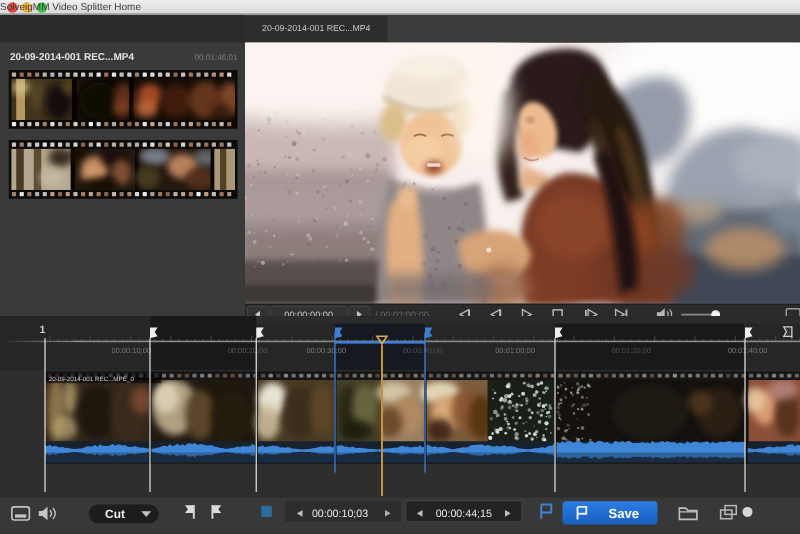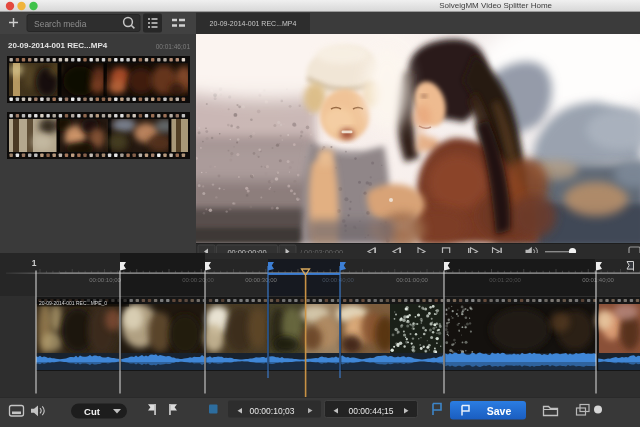--- a/index.html
+++ b/index.html
@@ -6,39 +6,23 @@
 .abs{position:absolute}
 </style></head><body>
 <div id="app">
 
 <div class="abs" style="left:0;top:0;width:640px;height:12px;background:linear-gradient(#f0f0f0,#d8d8d8);border-bottom:1px solid #9a9a9a">
  <svg class="abs" style="left:0;top:0" width="60" height="12" viewBox="0 0 60 12">
   <circle cx="10" cy="6" r="4.2" fill="#e3493f"></circle>
         <circle cx="21.5" cy="6" r="4.2" fill="#f0b43c"></circle>
         <circle cx="33.5" cy="6" r="4.2" fill="#3fc24a"></circle>
  </svg>
- <div class="abs" style="left:0;top:1px;width:552px;text-align:right;font-size:8px;color:#3c3c3c">SolveigMM Video Splitter Home</div>
+ <div class="abs" style="left:0;top:1px;width:552px;text-align:left;font-size:8px;color:#3c3c3c">SolveigMM Video Splitter Home</div>
 </div>
 
-<div class="abs" style="left:0;top:12px;width:196px;height:22px;background:#414141">
- <svg class="abs" style="left:0;top:0" width="196" height="22" viewBox="0 0 196 22">
-  <path d="M13.5,6 v9 M9,10.5 h9" stroke="#cfcfcf" stroke-width="1.4"></path>
-  <rect x="27" y="2.5" width="113" height="17" rx="2" fill="#2e2e2e" stroke="#262626"></rect>
-  <text x="34" y="14.5" font-size="8.5" fill="#8e8e8e" font-family="Liberation Sans">Search media</text>
-  <circle cx="128" cy="10" r="4.4" fill="none" stroke="#c6c6c6" stroke-width="1.5"></circle>
-        <path d="M131.2,13.2 l3.2,3.2" stroke="#c6c6c6" stroke-width="1.5"></path>
-  <rect x="143" y="1.5" width="19" height="19" rx="2" fill="#272727"></rect>
-  <g stroke="#d0d0d0" stroke-width="1.6">
-          <path d="M148,7 h2 M151.5,7 h6 M148,11 h2 M151.5,11 h6 M148,15 h2 M151.5,15 h6"></path>
-        </g>
-  <g stroke="#d0d0d0" stroke-width="2.6">
-          <path d="M172,8 h5 M179,8 h6 M172,13.5 h5 M179,13.5 h6"></path>
-        </g>
- </svg>
-</div>
 
 <div class="abs" style="left:196px;top:12px;width:444px;height:22px;background:#3b3b3b">
  <div class="abs" style="left:0;top:1px;width:114px;height:21px;background:#2d2d2d;color:#c8c8c8;font-size:7px;line-height:21px;text-align:center">20-09-2014-001 REC...MP4</div>
 </div>
 
 <div class="abs" style="left:0;top:34px;width:196px;height:225px;background:#3a3a3a">
  <div class="abs" style="left:8px;top:7px;font-size:8px;font-weight:bold;color:#e4e4e4">20-09-2014-001 REC...MP4</div>
  <div class="abs" style="right:6px;top:9px;font-size:6.5px;color:#7e7e7e">00:01:46;01</div>
  <svg class="abs" style="left:0;top:0" width="196" height="225" viewBox="0 34 196 225">
  <defs>

